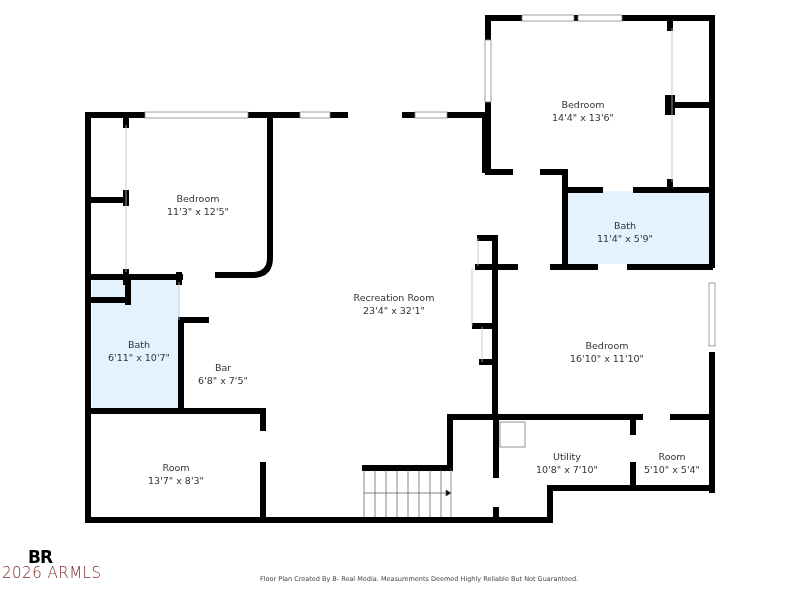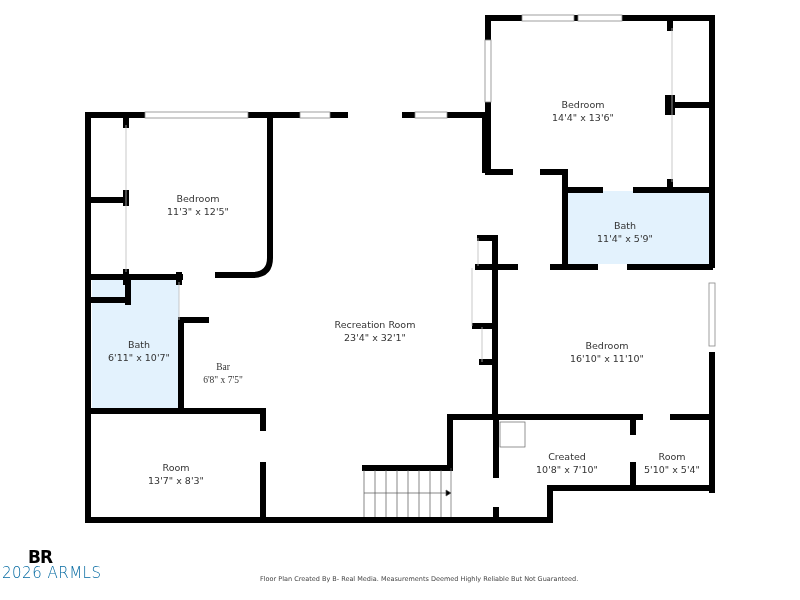--- a/index.html
+++ b/index.html
@@ -2,21 +2,21 @@
 <html><head>
   <meta charset="utf-8">
   <style>
     html, body { margin: 0; padding: 0; background: #ffffff; }
     body { width: 800px; height: 600px; position: relative; overflow: hidden; font-family: "DejaVu Sans", sans-serif; }
     #plan { position: absolute; left: 0; top: 0; width: 800px; height: 600px; }
     .room-label { position: absolute; text-align: center; color: #333; font-size: 9.5px; line-height: 13px; transform: translateX(-50%); white-space: nowrap; }
     .room-label .name { display: block; }
     .room-label .dims { display: block; }
     .logo { position: absolute; left: 28px; top: 547px; font-family: "DejaVu Sans", sans-serif; font-weight: bold; font-size: 17px; color: #000000; letter-spacing: -1px; }
-    .copyright { position: absolute; left: 2px; top: 564px; font-family: "DejaVu Sans", sans-serif; font-size: 15px; color: #0369a1; letter-spacing: 0.5px; font-weight: 300; }
+    .copyright { position: absolute; left: 2px; top: 564px; font-family: "DejaVu Sans", sans-serif; font-size: 15px; color: #7f1d1d; letter-spacing: 0.5px; font-weight: 300; }
     .footer { position: absolute; left: 260px; top: 575px; font-size: 6.5px; color: #444; white-space: nowrap; }
   </style>
 </head>
 <body>
 
 <svg id="plan" viewBox="0 0 800 600" xmlns="http://www.w3.org/2000/svg">
 
   <rect x="92" y="278" width="87" height="131" fill="#e3f2fd"></rect>
   <rect x="567" y="191" width="142" height="73" fill="#e3f2fd"></rect>
 
@@ -137,38 +137,38 @@
   <span class="dims">14'4" x 13'6"</span>
 </div>
 <div class="room-label" style="left:198px; top:192px;">
   <span class="name">Bedroom</span>
   <span class="dims">11'3" x 12'5"</span>
 </div>
 <div class="room-label" style="left:625px; top:219px;">
   <span class="name">Bath</span>
   <span class="dims">11'4" x 5'9"</span>
 </div>
-<div class="room-label" style="left:375px; top:291px;margin-top:27px;">
+<div class="room-label" style="left:394px; top:291px;">
   <span class="name">Recreation Room</span>
   <span class="dims">23'4" x 32'1"</span>
 </div>
 <div class="room-label" style="left:139px; top:338px;">
   <span class="name">Bath</span>
   <span class="dims">6'11" x 10'7"</span>
 </div>
 <div class="room-label" style="left:607px; top:339px;">
   <span class="name">Bedroom</span>
   <span class="dims">16'10" x 11'10"</span>
 </div>
-<div class="room-label" style="left:223px; top:361px;font-family:Liberation Serif, serif;">
+<div class="room-label" style="left:223px; top:361px;">
   <span class="name">Bar</span>
   <span class="dims">6'8" x 7'5"</span>
 </div>
 <div class="room-label" style="left:567px; top:450px;">
-  <span class="name">Created</span>
+  <span class="name">Utility</span>
   <span class="dims">10'8" x 7'10"</span>
 </div>
 <div class="room-label" style="left:672px; top:450px;">
   <span class="name">Room</span>
   <span class="dims">5'10" x 5'4"</span>
 </div>
 <div class="room-label" style="left:176px; top:461px;">
   <span class="name">Room</span>
   <span class="dims">13'7" x 8'3"</span>
 </div>

